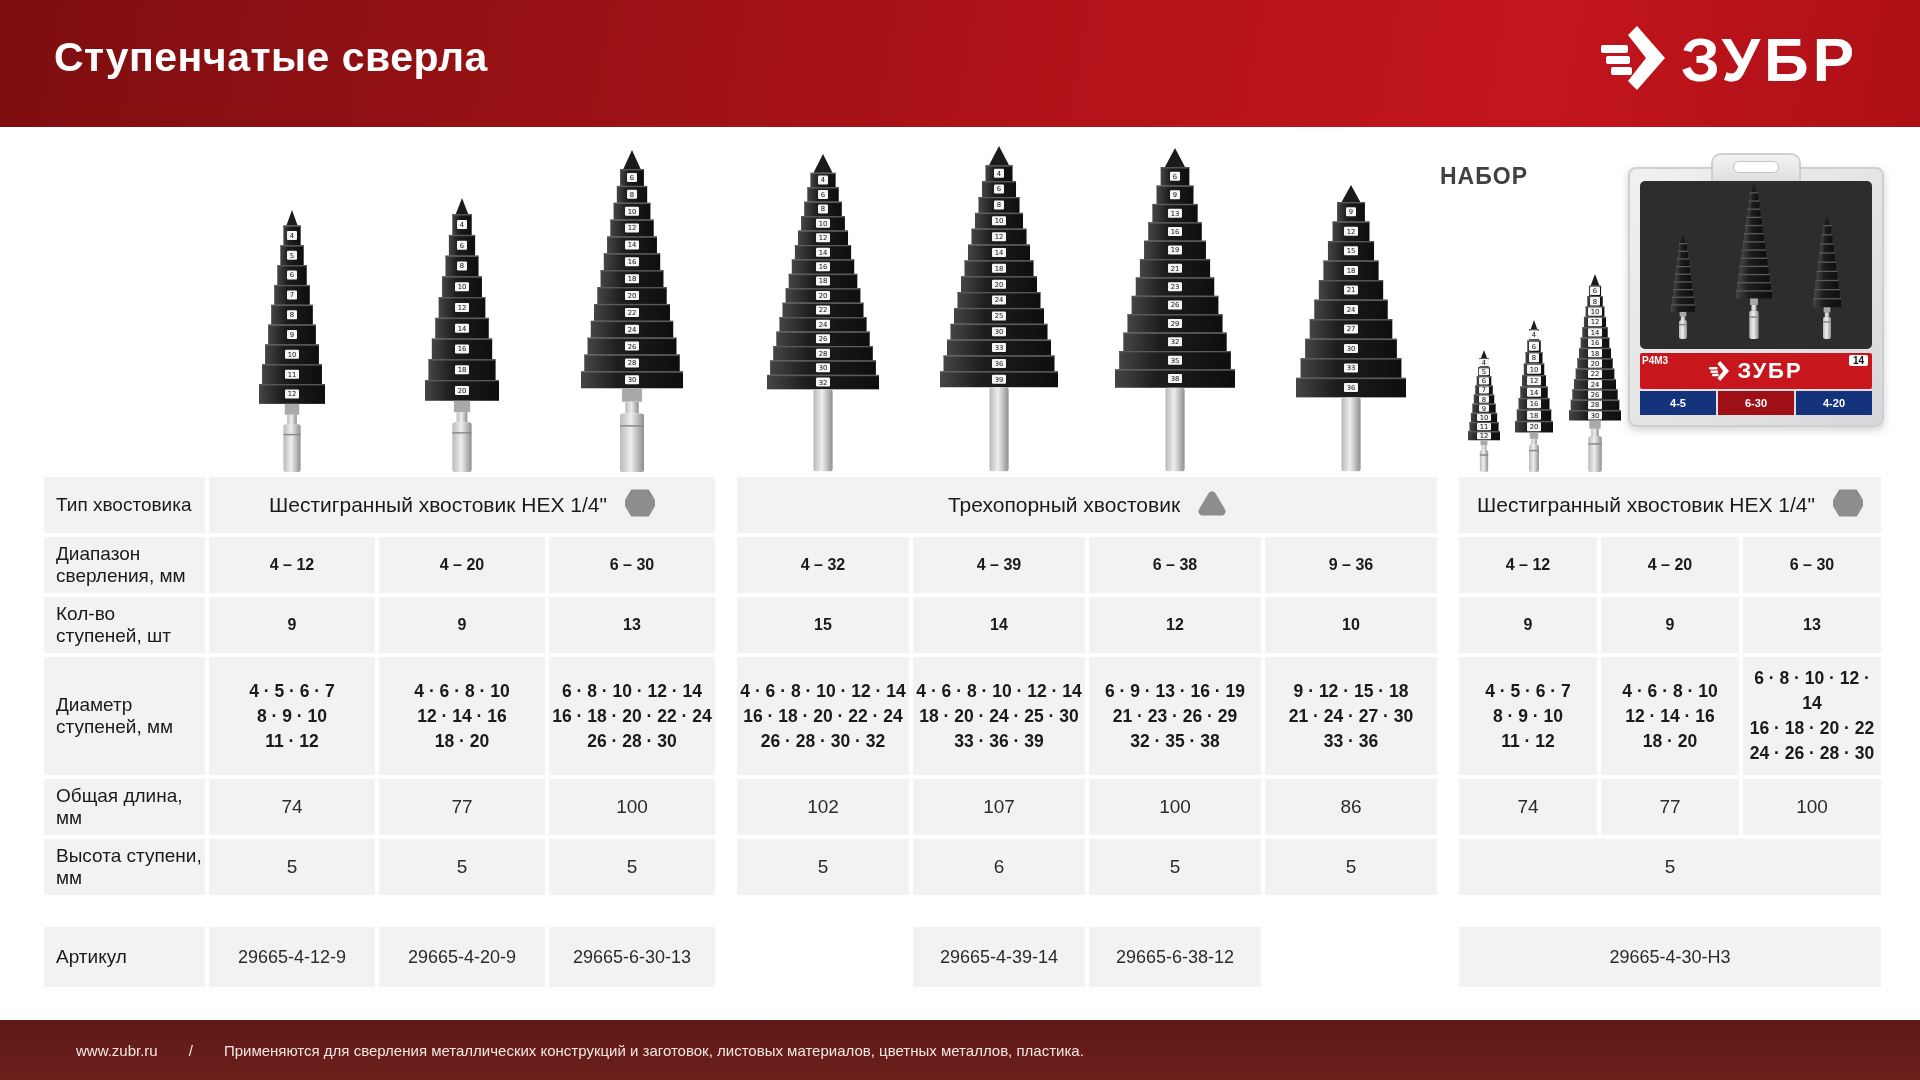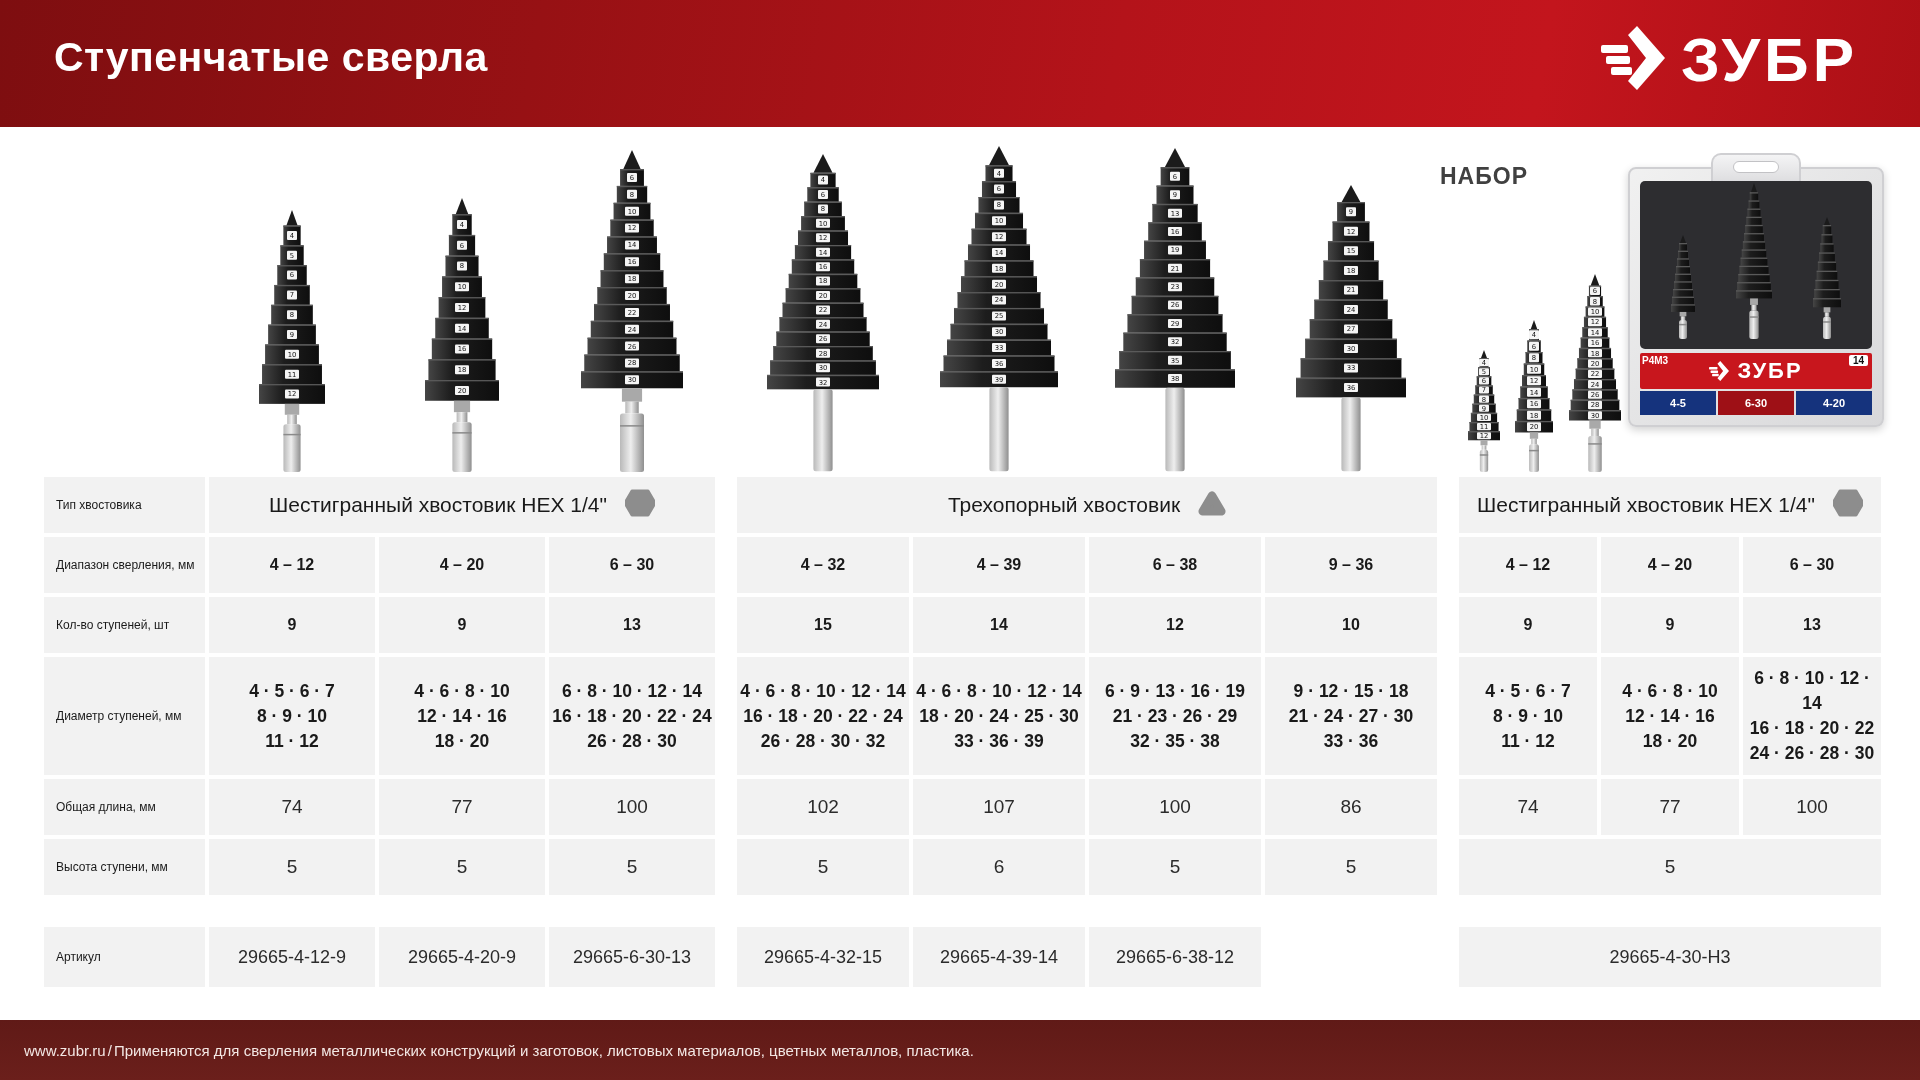--- a/index.html
+++ b/index.html
@@ -37,38 +37,38 @@
   .pkg-size{flex:1;background:#15337d;color:#fff;font-size:11px;font-weight:700;
             display:flex;align-items:center;justify-content:center;}
   .pkg-size.alt{background:#9e1016;}
 
   
   .tbl{position:absolute;left:44px;top:477px;display:grid;
        grid-template-columns:161px 166px 166px 166px 14px 172px 172px 172px 172px 14px 138px 138px 138px;
        grid-template-rows:56px 56px 56px 118px 56px 56px 24px 60px;
        column-gap:4px;row-gap:4px;}
   .cell{background:#f2f2f2;display:flex;align-items:center;justify-content:center;text-align:center;}
-  .lab{justify-content:flex-start;padding-left:12px;font-size:12px;text-align:left;box-sizing:border-box;}
+  .lab{justify-content:flex-start;padding-left:12px;font-size:19px;text-align:left;box-sizing:border-box;}
   .shank{font-size:21px;gap:18px;}
   .rng,.cnt{font-size:16px;font-weight:700;}
   .dia{flex-direction:column;font-size:17.5px;font-weight:700;line-height:25px;}
   .thin{font-size:19px;font-weight:400;color:#2b2b2b;}
   .art{font-size:18px;font-weight:400;color:#2b2b2b;}
   .cl{grid-column:1}.c2{grid-column:2}.c3{grid-column:3}.c4{grid-column:4}
   .c6{grid-column:6}.c7{grid-column:7}.c8{grid-column:8}.c9{grid-column:9}
   .c11{grid-column:11}.c12{grid-column:12}.c13{grid-column:13}
   .sL{grid-column:2/5}.sM{grid-column:6/10}.sR{grid-column:11/14}
   .gr1{grid-row:1}.gr2{grid-row:2}.gr3{grid-row:3}.gr4{grid-row:4}
   .gr5{grid-row:5}.gr6{grid-row:6}.gr8{grid-row:8}
 
   
   .footer{position:absolute;left:0;top:1020px;width:1920px;height:60px;
           background:linear-gradient(#601a17,#6b1f1b);display:flex;align-items:center;
           color:#f3e7e4;font-size:15px;}
-  .footer .inner{padding-left:24px;display:flex;gap:2px;align-items:center;}
+  .footer .inner{padding-left:76px;display:flex;gap:31px;align-items:center;}
 </style>
 </head>
 <body>
 
 <div class="page">
 
   <div class="topbar">
     <div class="title">Ступенчатые сверла</div>
     <div class="logo">
       <span>
@@ -983,21 +983,20 @@
     <div class="cell thin gr6 c6">5</div>
     <div class="cell thin gr6 c7">6</div>
     <div class="cell thin gr6 c8">5</div>
     <div class="cell thin gr6 c9">5</div>
     <div class="cell thin gr6 sR">5</div>
 
     <div class="cell lab gr8 cl">Артикул</div>
     <div class="cell art gr8 c2">29665-4-12-9</div>
     <div class="cell art gr8 c3">29665-4-20-9</div>
     <div class="cell art gr8 c4">29665-6-30-13</div>
-    <div class="cell art gr8 c6">29665-4-32-15</div>
     <div class="cell art gr8 c7">29665-4-39-14</div>
     <div class="cell art gr8 c8">29665-6-38-12</div>
     <div class="cell art gr8 sR">29665-4-30-Н3</div>
   </div>
 
   <div class="footer">
     <div class="inner">
       <span>www.zubr.ru</span>
       <span>/</span>
       <span>Применяются для сверления металлических конструкций и заготовок, листовых материалов, цветных металлов, пластика.</span>

